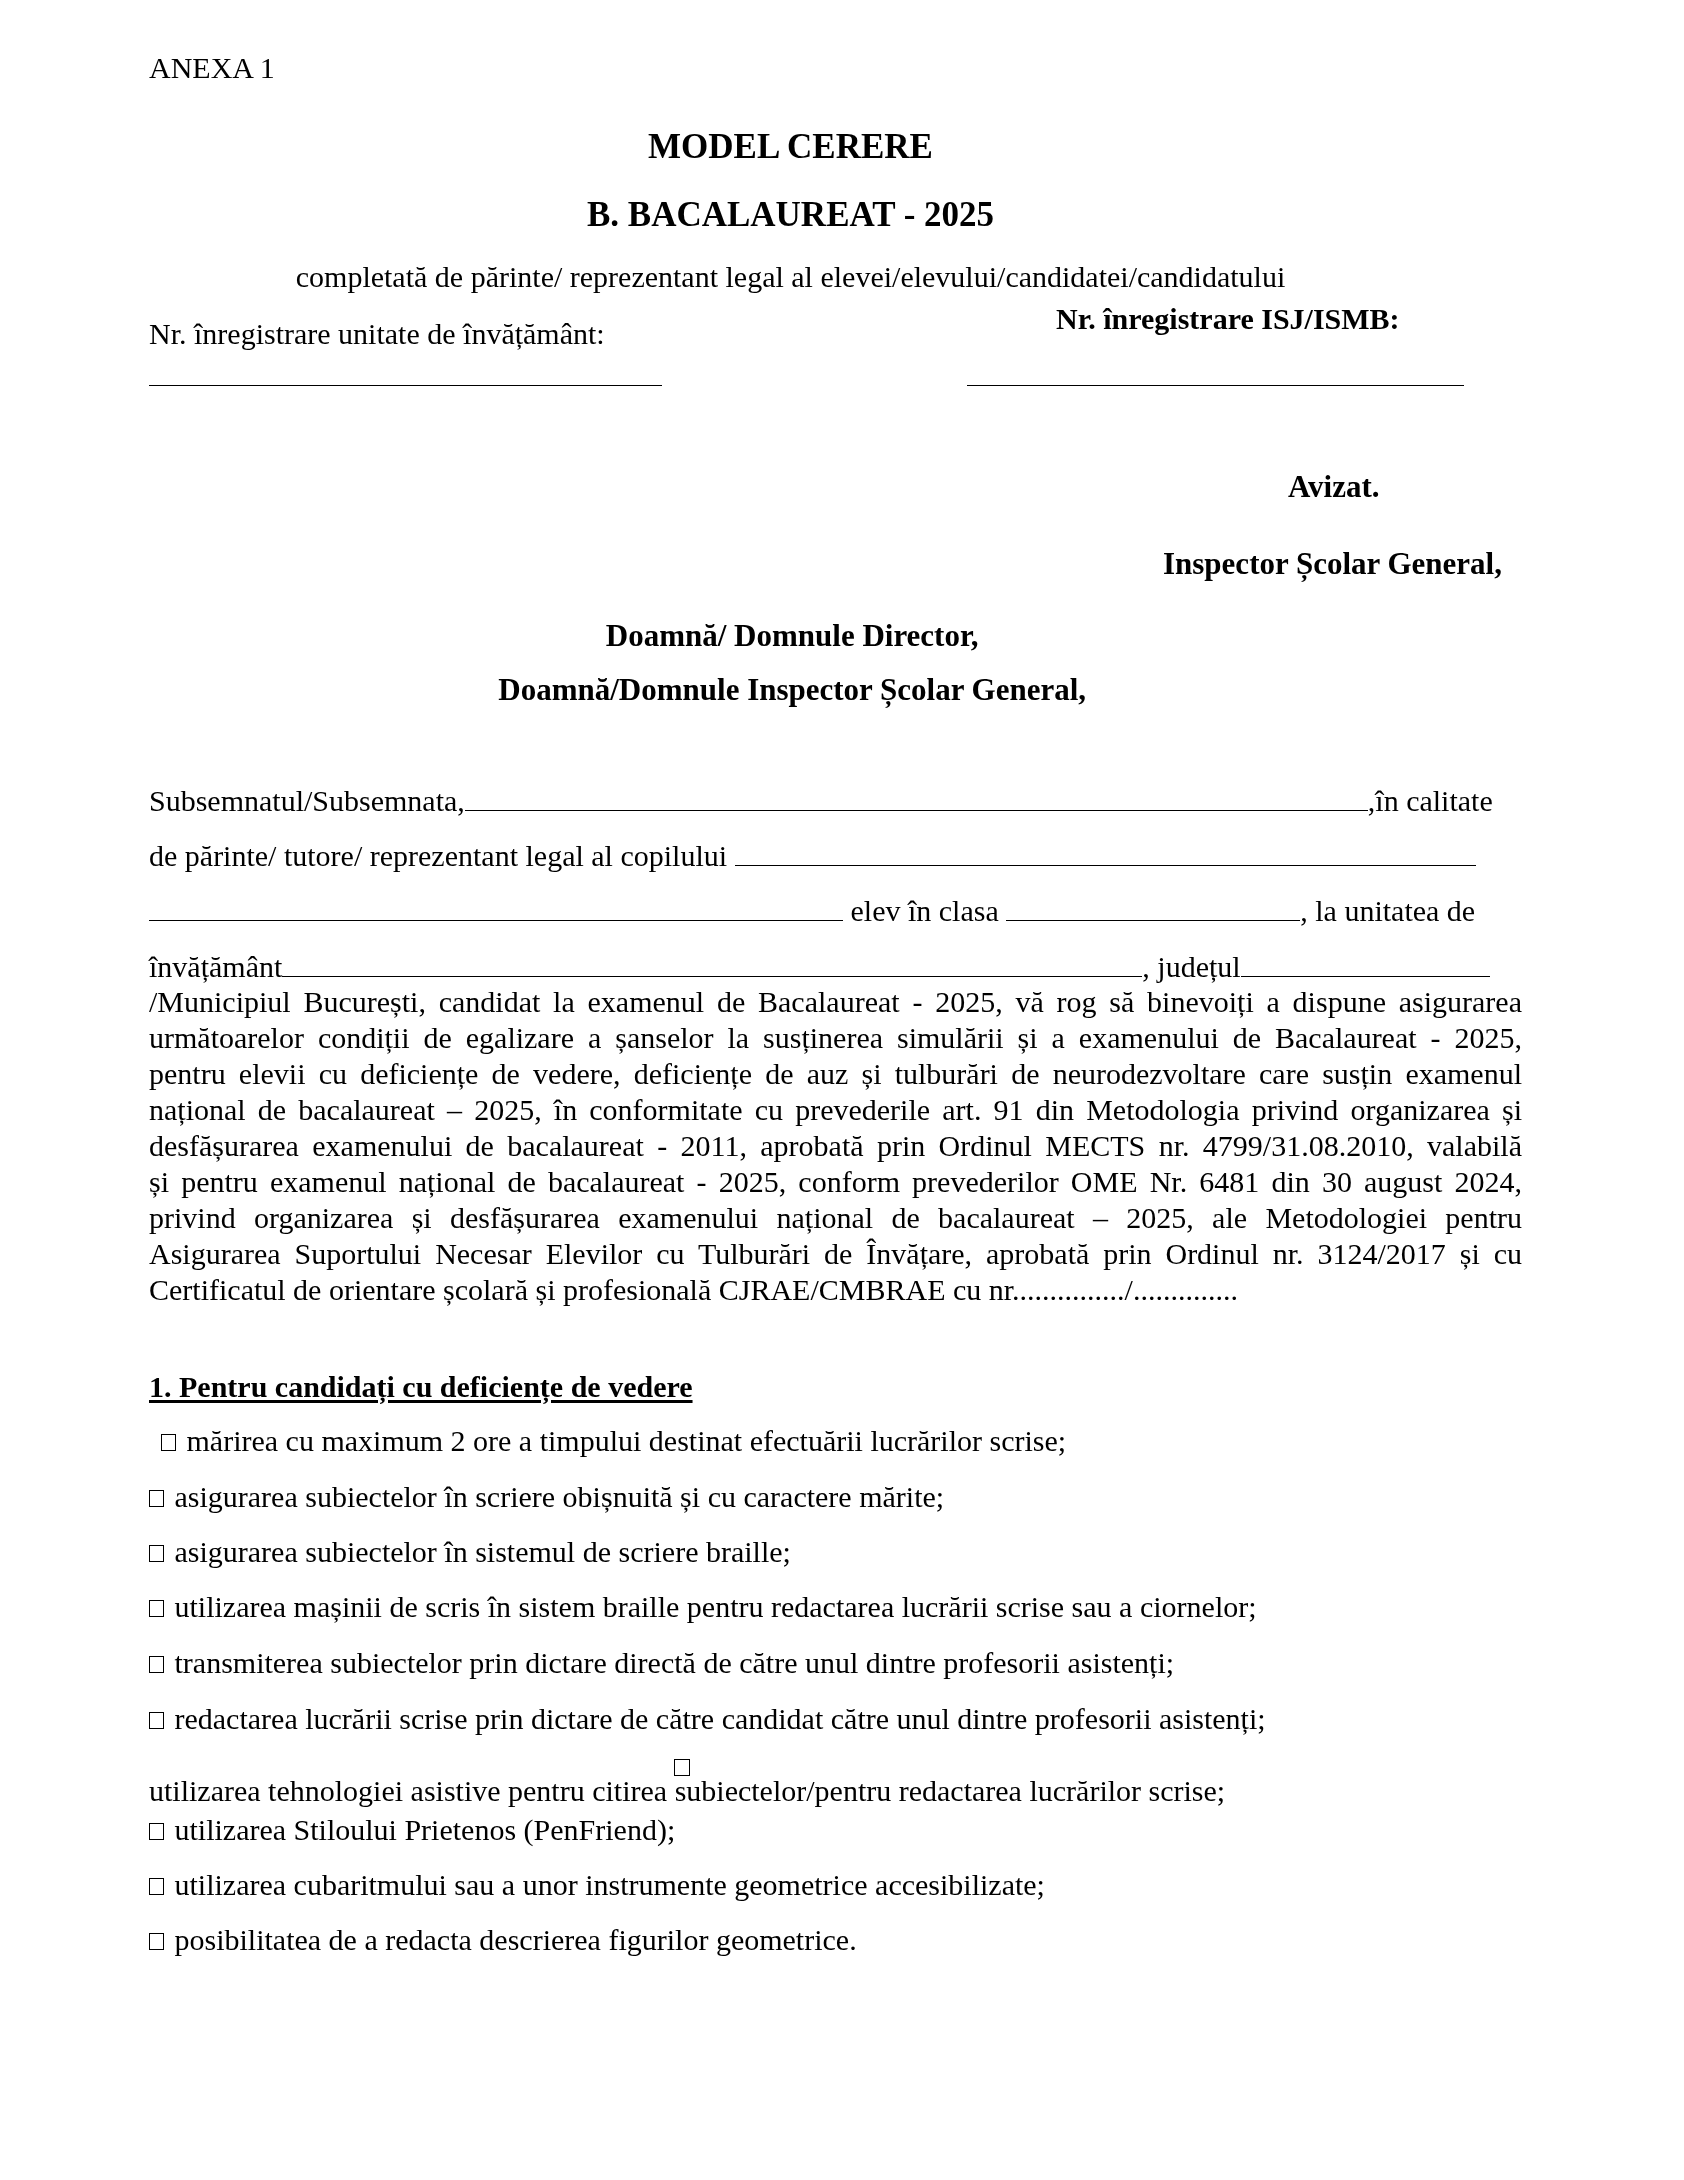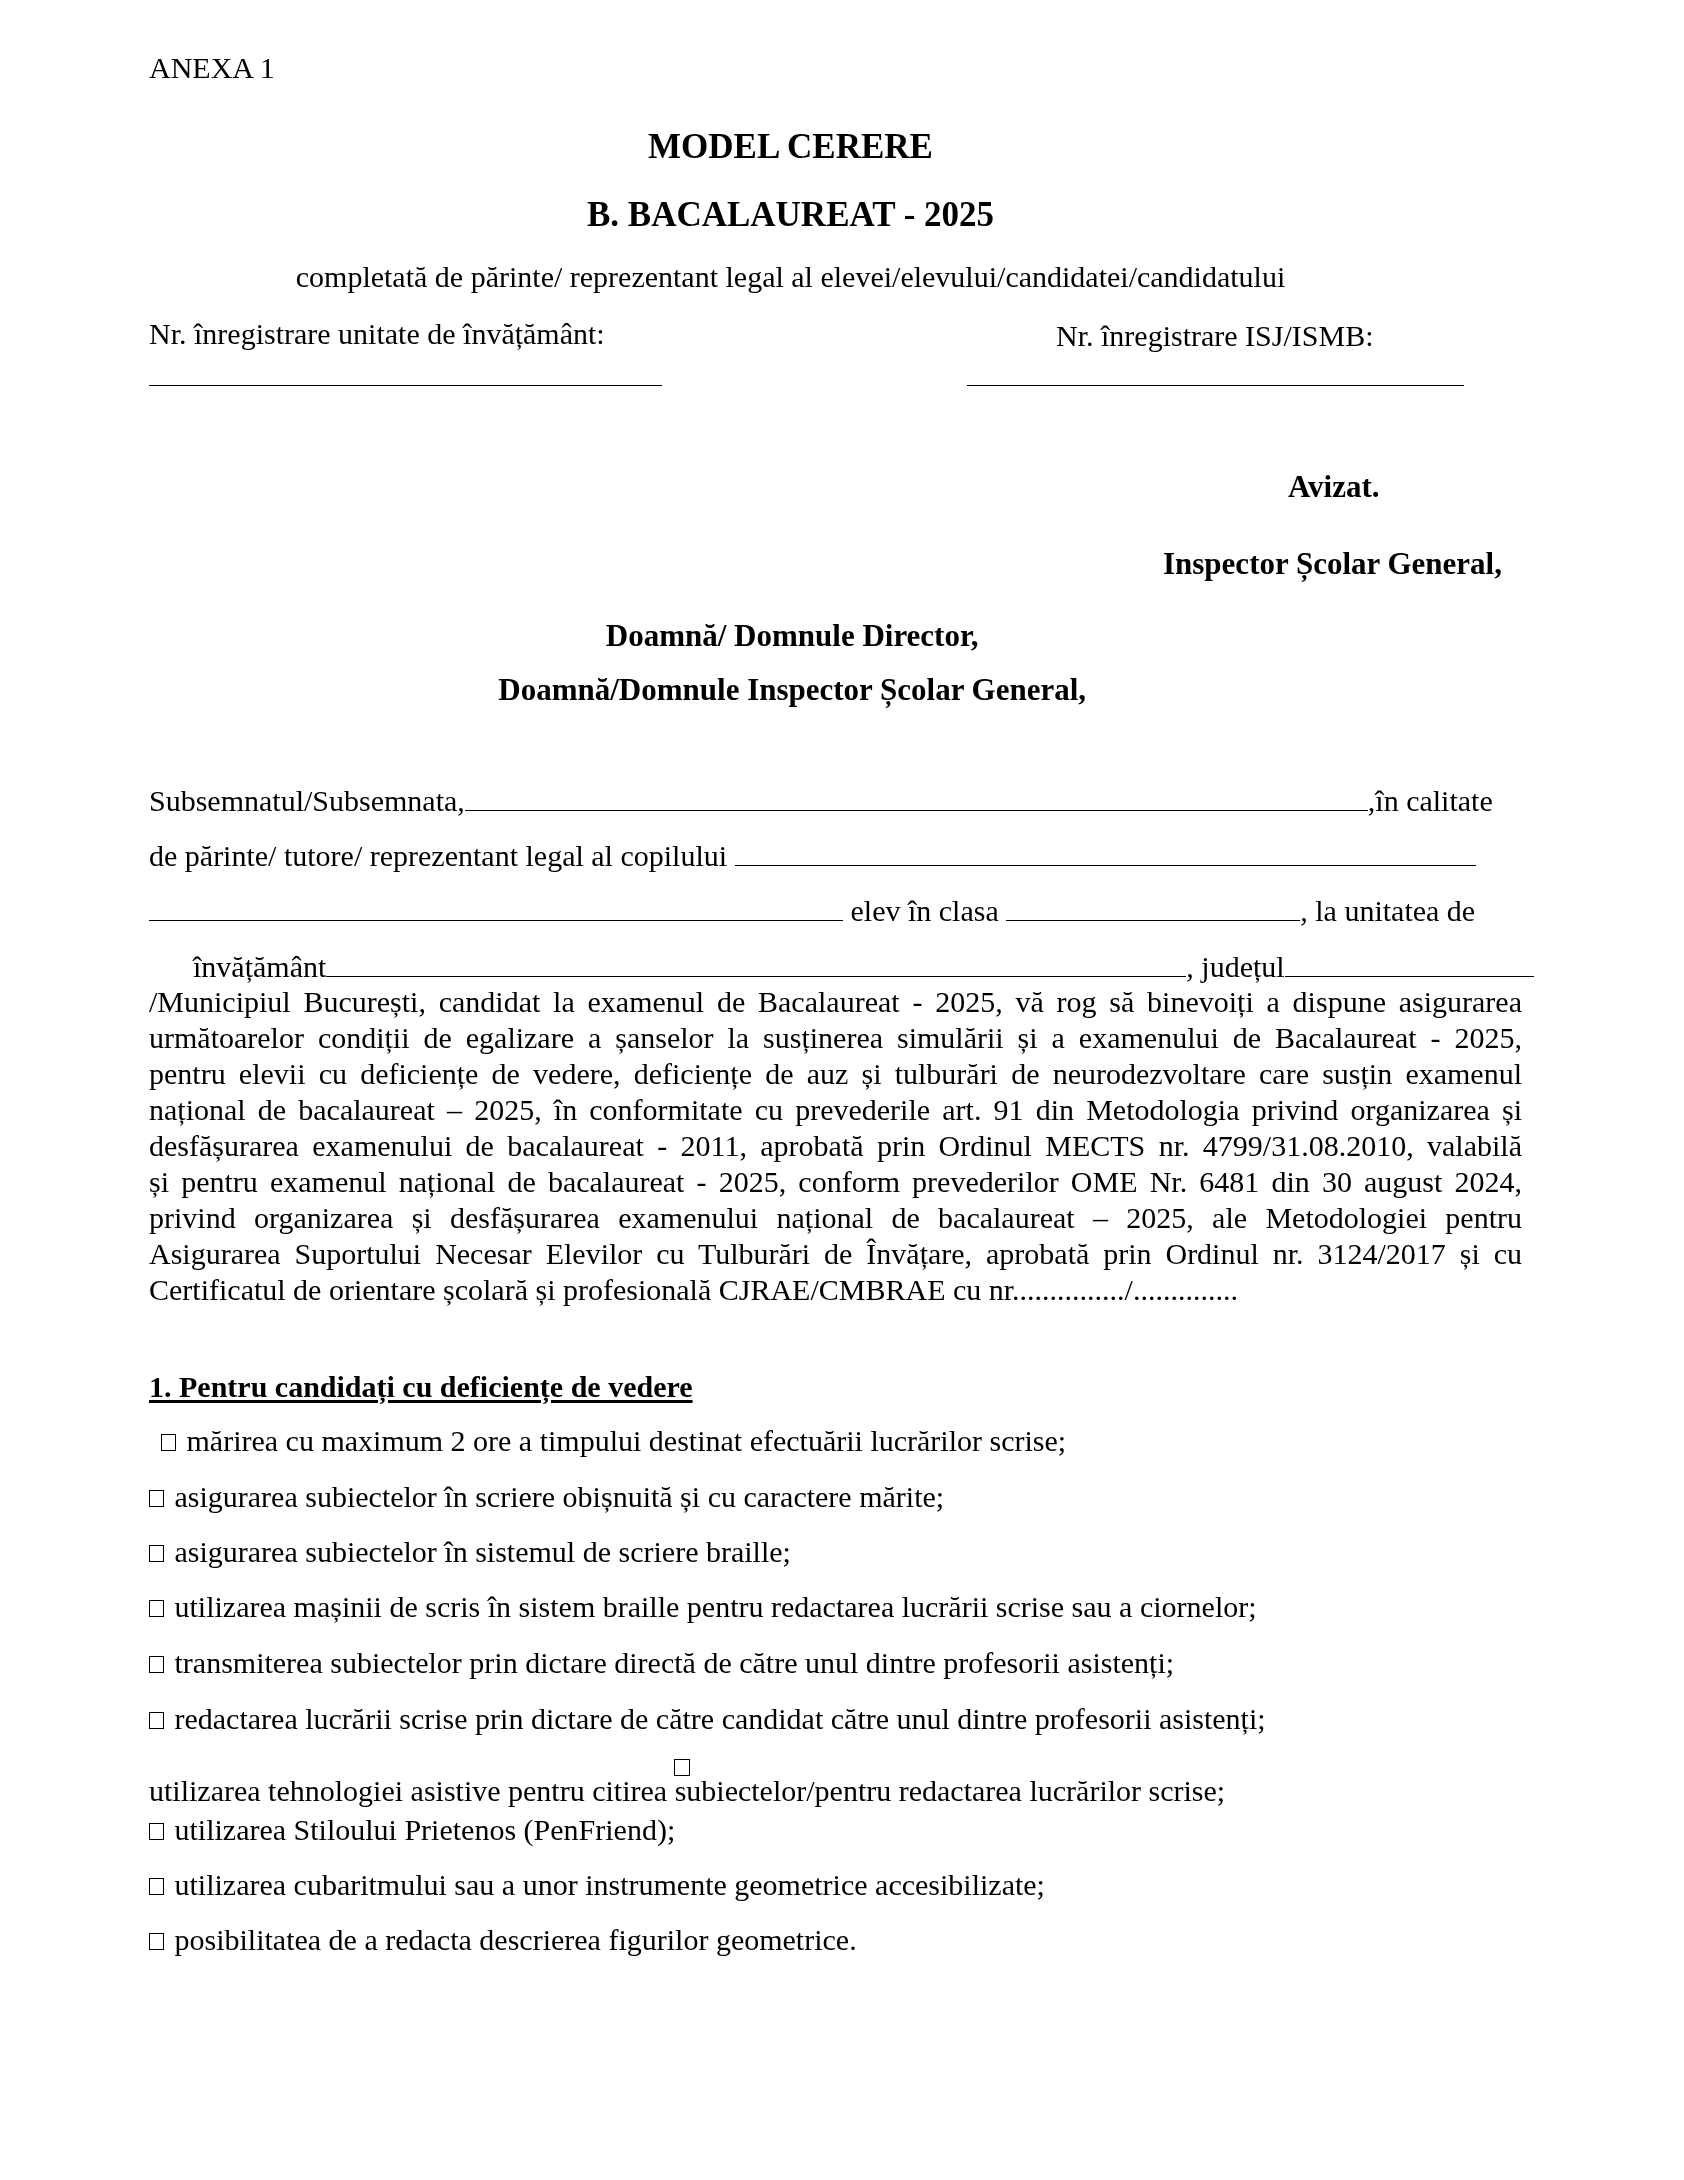--- a/index.html
+++ b/index.html
@@ -25,21 +25,21 @@
 </style>
 </head>
 <body>
 
 <div class="abs t" style="left:149px; top:51px;">ANEXA 1</div>
 <div class="abs center h1" style="top:126px;">MODEL CERERE</div>
 <div class="abs center h1" style="top:194px;">B. BACALAUREAT - 2025</div>
 <div class="abs center t" style="top:260px;">completată de părinte/ reprezentant legal al elevei/elevului/candidatei/candidatului</div>
 
 <div class="abs t" style="left:149px; top:317px;">Nr. înregistrare unitate de învățământ:</div>
-<div class="abs t" style="left:1056px; top:319px;">Nr. înregistrare ISJ/ISMB:</div>
+<div class="abs t" style="left:1056px; top:302px;font-weight:bold;">Nr. înregistrare ISJ/ISMB:</div>
 <div class="line" style="left:149px; top:385px; width:513px;"></div>
 <div class="line" style="left:967px; top:385px; width:497px;"></div>
 
 <div class="abs h2" style="left:1288px; top:468px;">Avizat.</div>
 <div class="abs h2" style="left:1163px; top:509px;margin-top:36px;">Inspector Școlar General,</div>
 
 <div class="abs center h2" style="top:617px; left:1.7px;">Doamnă/ Domnule Director,</div>
 <div class="abs center h2" style="top:671px; left:1.7px;">Doamnă/Domnule Inspector Școlar General,</div>
 
 <div class="abs t" style="left:149px; top:784px; width:1373px;">
@@ -47,21 +47,21 @@
 </div>
 <div class="abs t" style="left:149px; top:839px; width:1373px;">
   <span>de părinte/ tutore/ reprezentant legal al copilului</span>
   <span class="fill" style="width:741px;"></span>
 </div>
 <div class="abs t" style="left:149px; top:894px; width:1373px;">
   <span class="fill" style="width:694px;"></span>
   <span>elev în clasa</span>
   <span class="fill" style="width:294px;"></span><span>, la unitatea de</span>
 </div>
-<div class="abs t" style="left:149px; top:950px; width:1373px;margin-left:44px;">
+<div class="abs t" style="left:149px; top:950px; width:1373px;">
   <span>învățământ</span><span class="fill" style="width:860px;"></span><span>, județul</span><span class="fill" style="width:249px;"></span>
 </div>
 
 <div class="para" style="top:984px;">
   <span class="pl">/Municipiul București, candidat la examenul de Bacalaureat - 2025, vă rog să binevoiți a dispune asigurarea</span>
   <span class="pl">următoarelor condiții de egalizare a șanselor la susținerea simulării și a examenului de Bacalaureat - 2025,</span>
   <span class="pl">pentru elevii cu deficiențe de vedere, deficiențe de auz și tulburări de neurodezvoltare care susțin examenul</span>
   <span class="pl">național de bacalaureat – 2025, în conformitate cu prevederile art. 91 din Metodologia privind organizarea și</span>
   <span class="pl">desfășurarea examenului de bacalaureat - 2011, aprobată prin Ordinul MECTS nr. 4799/31.08.2010, valabilă</span>
   <span class="pl">și pentru examenul național de bacalaureat - 2025, conform prevederilor OME Nr. 6481 din 30 august 2024,</span>

